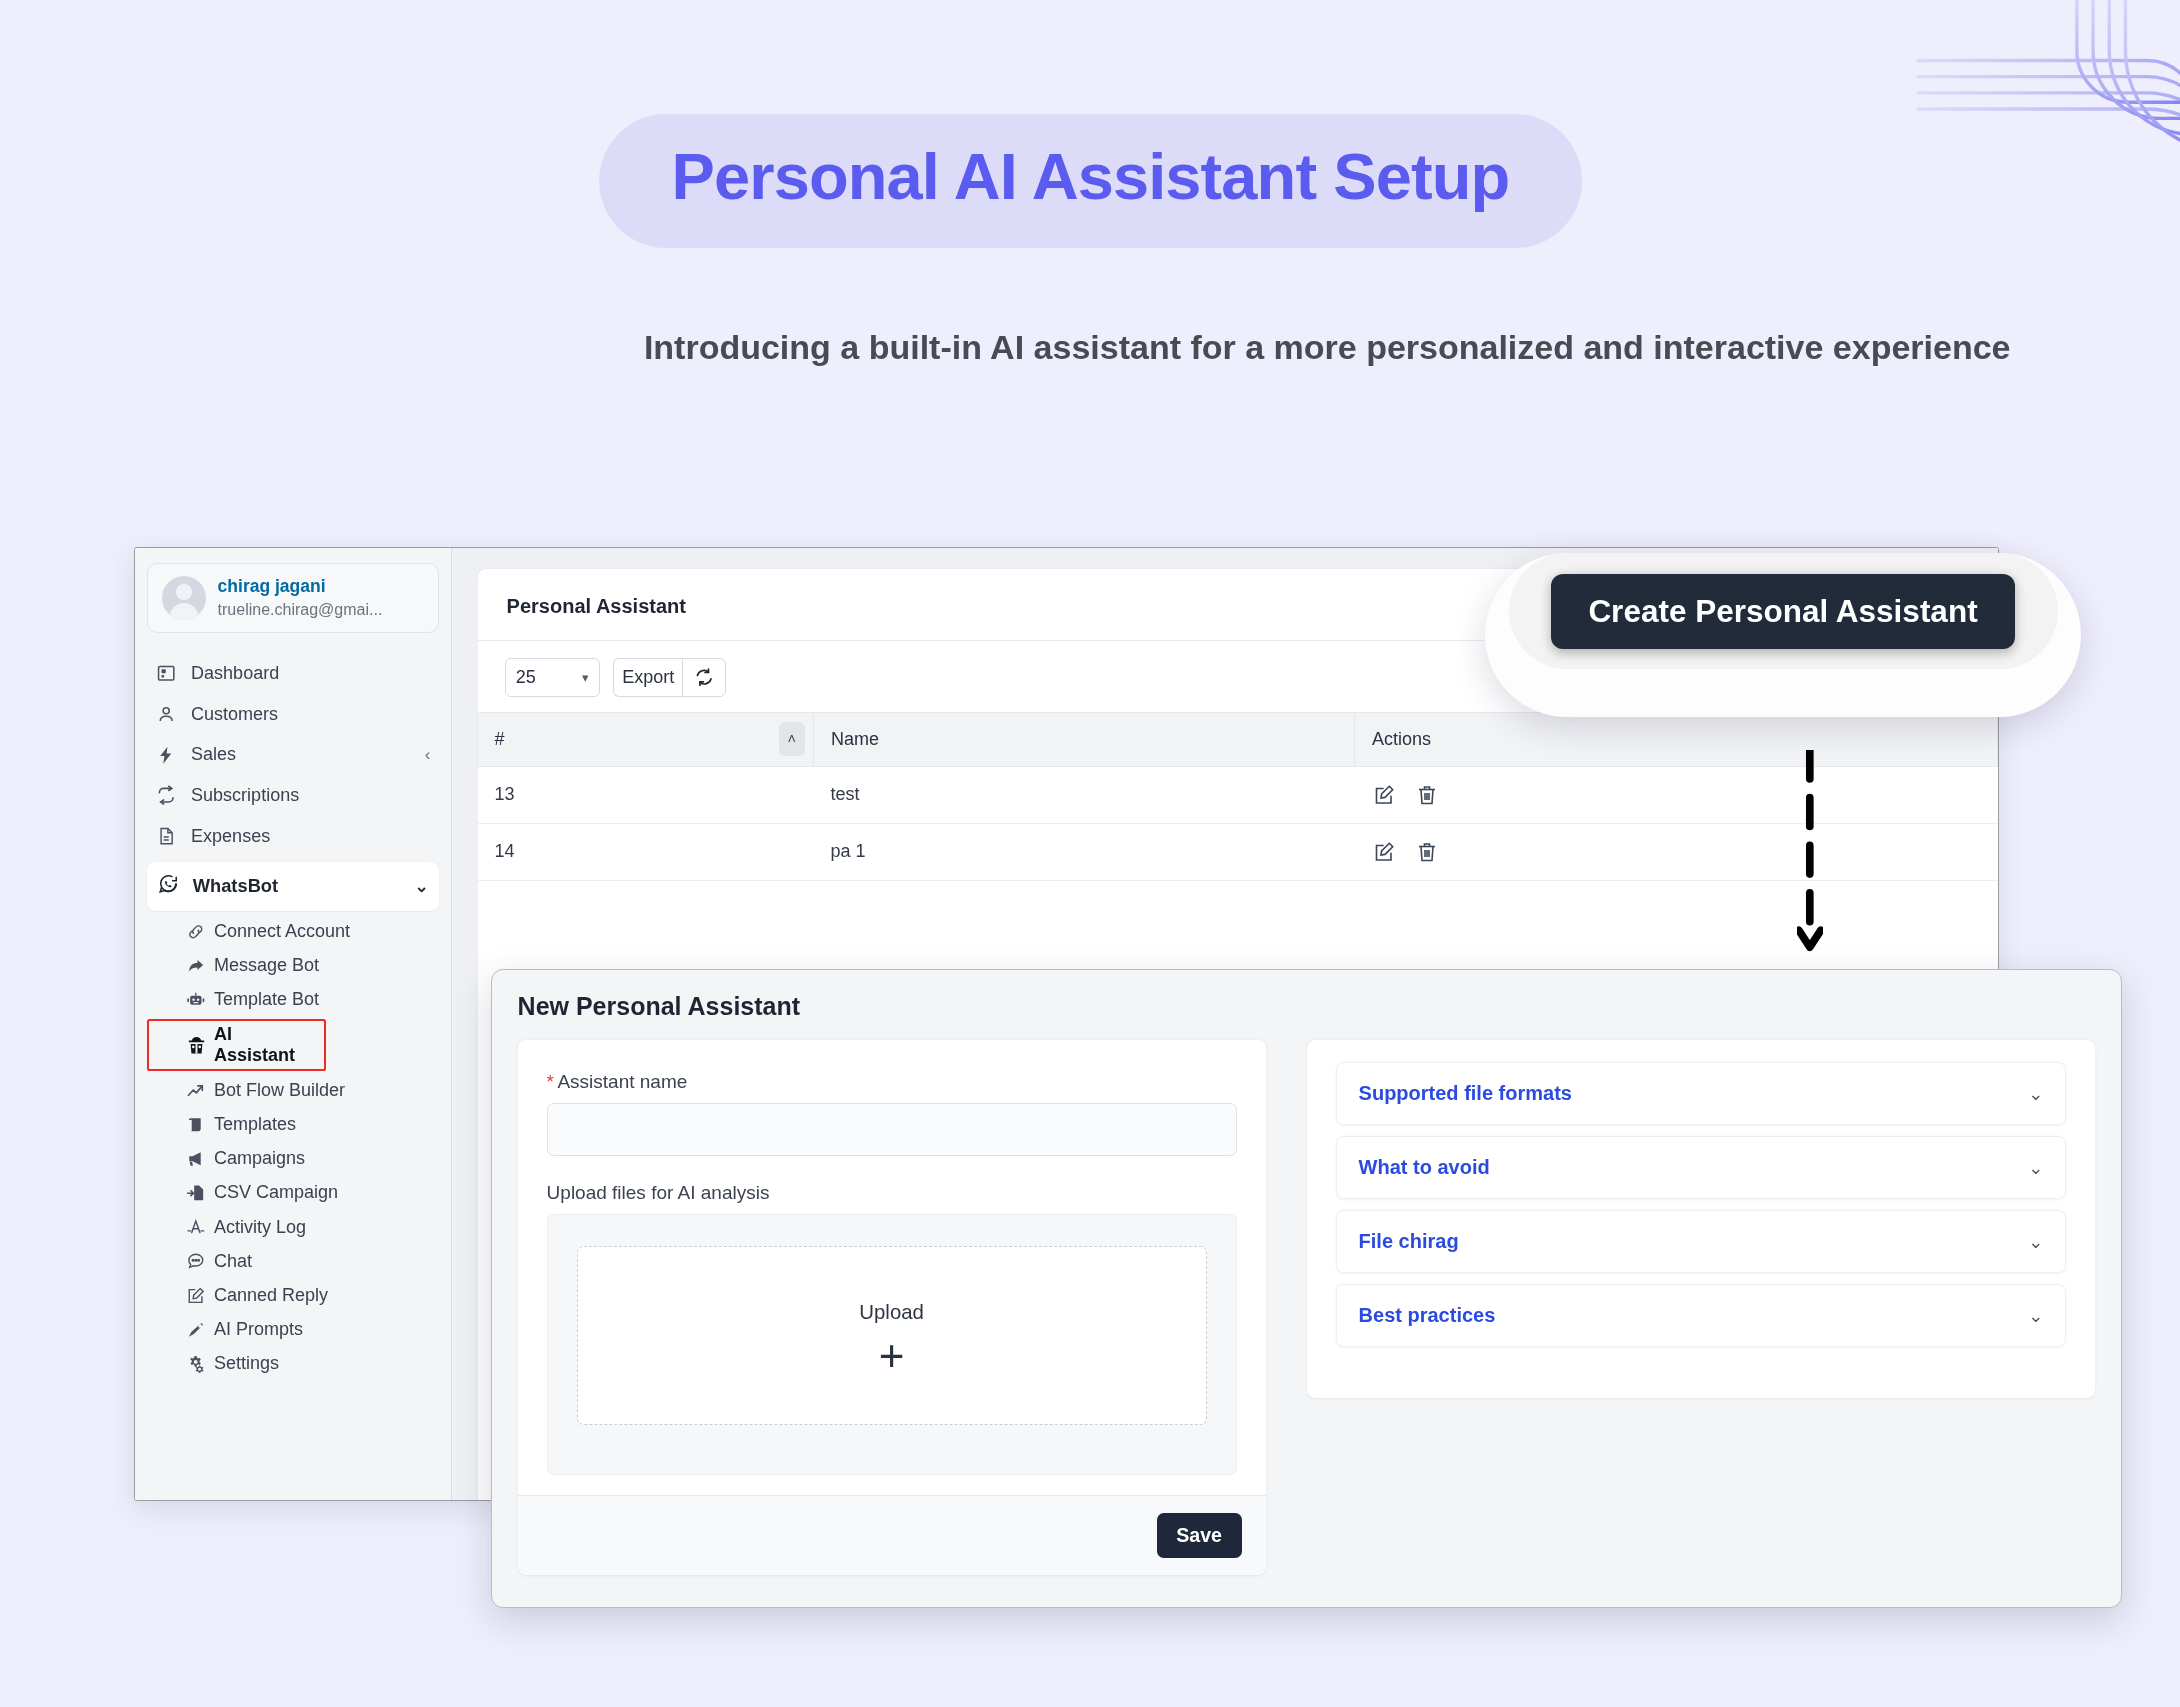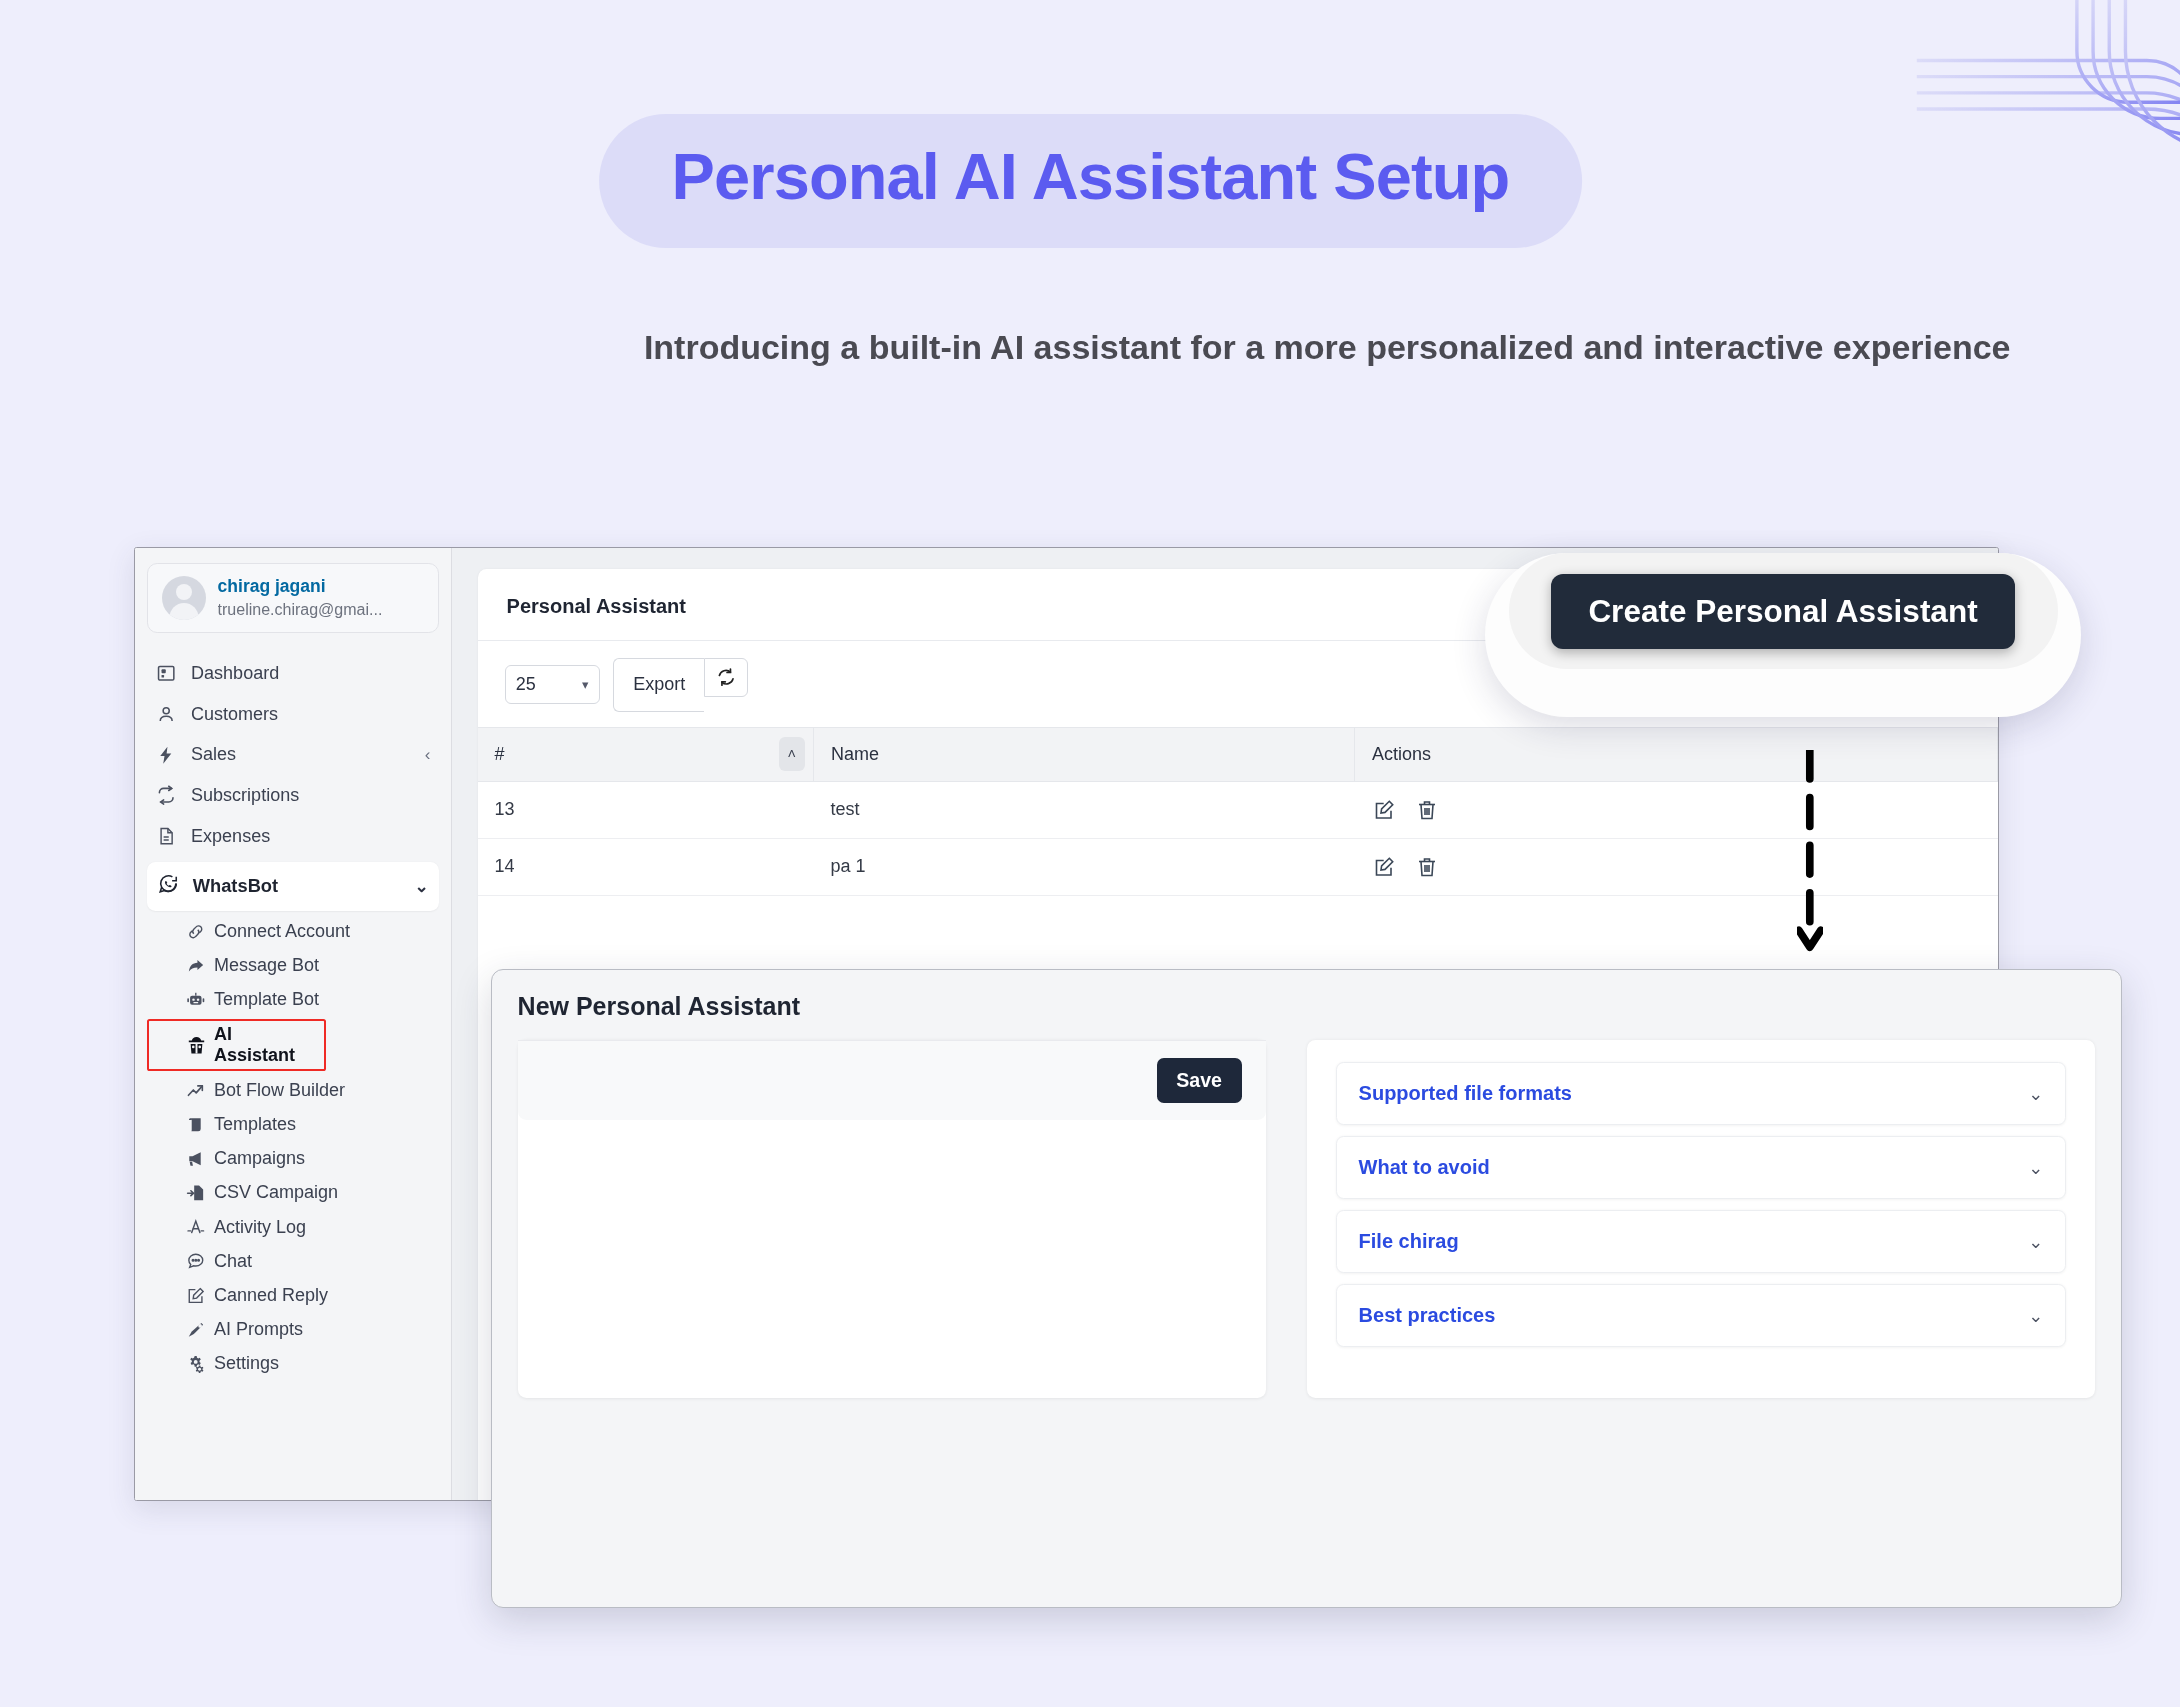--- a/index.html
+++ b/index.html
@@ -123,21 +123,21 @@
   .toolbar { display: flex; align-items: center; gap: 13.6px; padding: 17px 27px 15.3px; }
   .sel {
     display: flex; align-items: center; justify-content: space-between;
     width: 95px; height: 39px; padding: 0 10.2px;
     border: 0.9px solid #d6d9df; border-radius: 6px; background: #fff;
     font-size: 18px; color: #2b3140;
   }
   .sel .cd { font-size: 12.8px; color: #55596a; }
   .btn-group { display: flex; }
   .btn-exp {
-    height: 54px; padding: 0 19px; display: flex; align-items: center;
+    height: 39px; padding: 0 8px; display: flex; align-items: center;
     border: 0.9px solid #d6d9df; border-right: none; border-radius: 6px 0 0 6px;
     background: #fff; font-size: 18px; color: #2b3140;
   }
   .btn-ref {
     height: 39px; width: 44px; display: flex; align-items: center; justify-content: center;
     border: 0.9px solid #d6d9df; border-radius: 0 6px 6px 0; background: #fff; color: #222;
   }
 
   table.grid { width: 100%; border-collapse: collapse; }
   table.grid th {
@@ -598,20 +598,34 @@
     <path d="M2 212 L15 232 L28 212" stroke="#000" stroke-width="9" stroke-linecap="round" stroke-linejoin="round" fill="none"></path>
   </svg>
 
   <div class="form-card">
     <div class="form-card-head">
       <h3>New Personal Assistant</h3>
     </div>
     <div class="form-body">
 
       <div class="panel-left">
+        <div class="panel-left-body">
+          <div class="lbl">
+            <span class="req">*</span><span>Assistant name</span>
+          </div>
+          <input class="txtin" type="text" value="" placeholder="" style="">
+
+          <div class="lbl">Upload files for AI analysis</div>
+          <div class="upload-well">
+            <div class="dropzone">
+              <div class="u-text">Upload</div>
+              <div class="u-plus">+</div>
+            </div>
+          </div>
+        </div>
         <div class="panel-left-foot">
           <div class="save-btn">Save</div>
         </div>
       </div>
 
       <div class="panel-right">
         <div class="acc-list">
           <div class="acc-item">
             <span class="acc-t">Supported file formats</span>
             <span class="acc-c">⌄</span>

